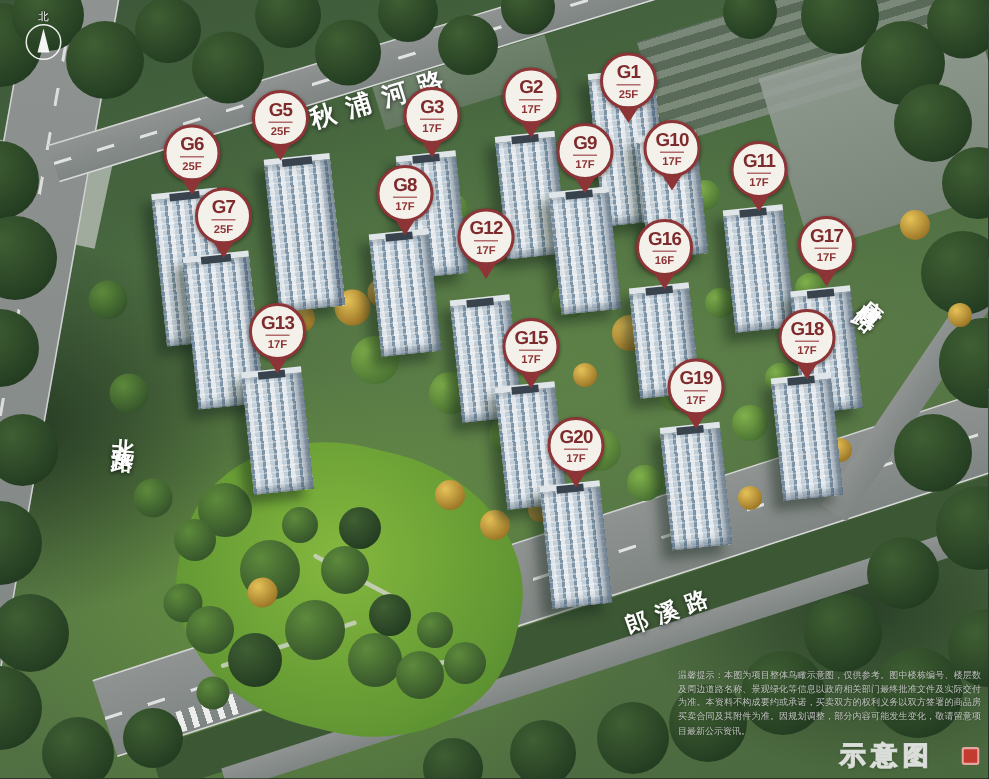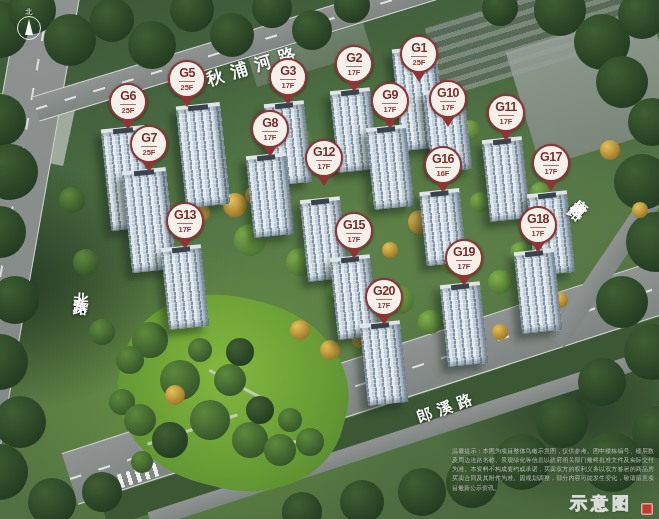--- a/index.html
+++ b/index.html
@@ -61,21 +61,21 @@
   #compass .needle{position:absolute;left:50%;top:2px;transform:translateX(-50%);width:0;height:0;
     border-left:4px solid transparent;border-right:4px solid transparent;border-bottom:16px solid rgba(255,255,255,.95);}
   #compass .nlabel{position:absolute;left:50%;top:-9px;transform:translateX(-50%);
     color:#fff;font-size:7px;line-height:1;text-shadow:0 0 2px #000;}
   #logo{right:8px;top:12px;width:78px;text-align:center;z-index:25;color:rgba(255,255,255,.92);}
   #logo svg{display:block;margin:0 auto;}
   #logo .cn{font-size:10.5px;letter-spacing:2px;text-shadow:0 1px 2px rgba(0,0,0,.4);}
   #logo .en{font-size:4.5px;letter-spacing:1.5px;opacity:.85;margin-top:1px;}
   #disclaimer{right:5px;bottom:26px;width:202px;font-size:6px;line-height:1.55;
     color:rgba(235,235,235,.78);text-align:justify;z-index:25;text-shadow:0 0 1px rgba(0,0,0,.5);}
-  #watermark{right:6px;bottom:4px;display:flex;align-items:flex-end;gap:8px;z-index:25;}
+  #watermark{right:6px;bottom:4px;display:flex;align-items:center;gap:18px;z-index:25;}
   #watermark .wtext{font-size:17px;letter-spacing:4px;font-weight:bold;
     color:rgba(235,235,235,.35);-webkit-text-stroke:1px rgba(245,245,245,.8);text-shadow:0 1px 2px rgba(0,0,0,.35);}
   #watermark .seal{width:12px;height:12px;background:#c23b2e;border-radius:2px;
     box-shadow:inset 0 0 0 1.5px rgba(255,255,255,.55);}
 </style>
 </head>
 <body>
 
 <div id="stage">
 

